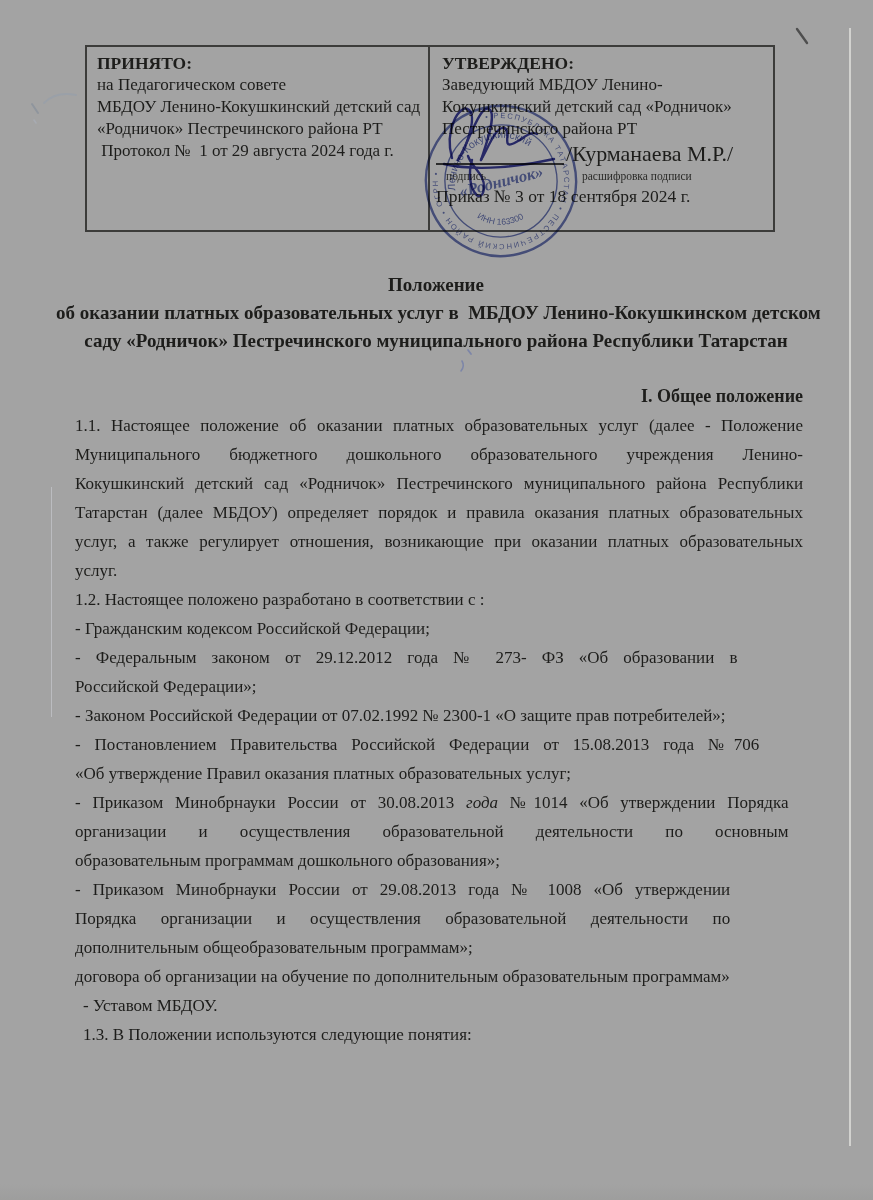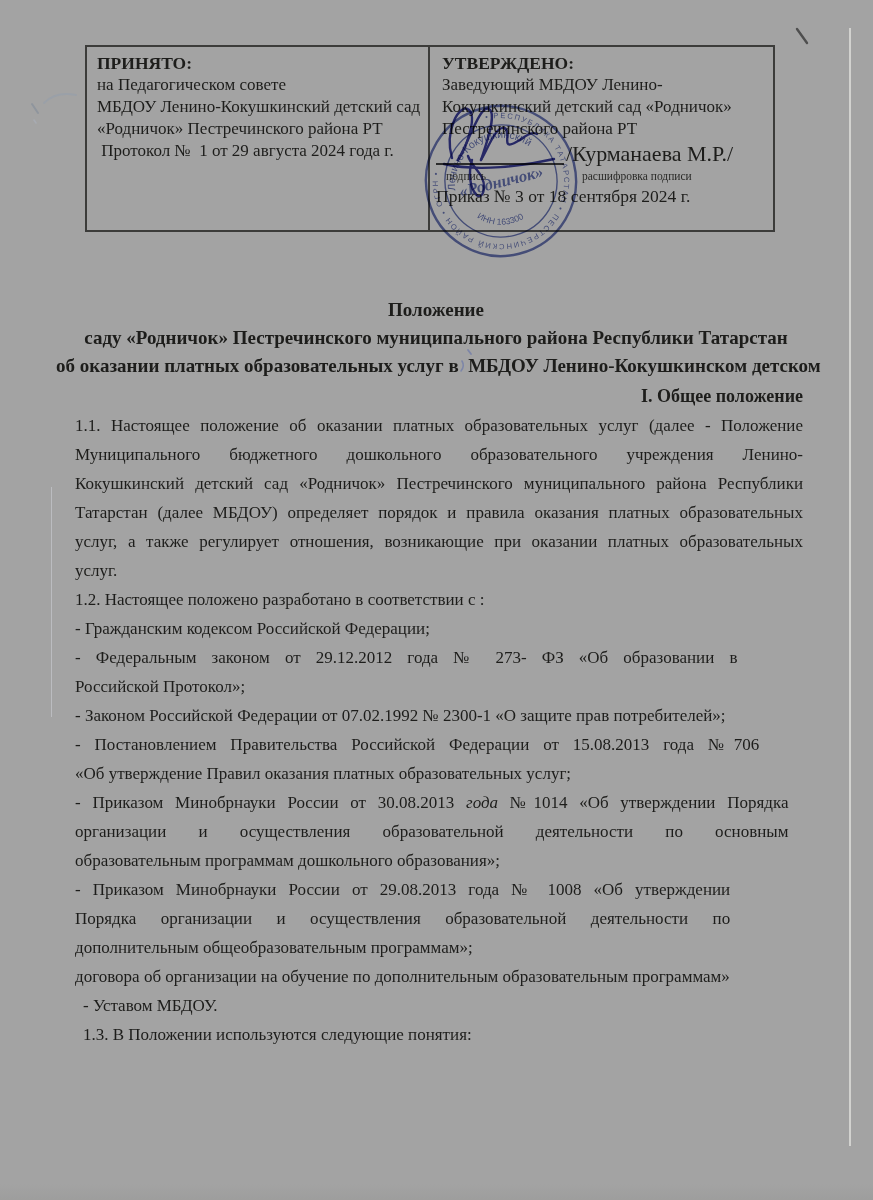--- a/index.html
+++ b/index.html
@@ -37,21 +37,21 @@
   .lab-sign{left:16px;}
   .lab-trans{left:152px;}
   .order-line{position:absolute;left:6px;top:138px;font-size:17.5px;white-space:pre;}
   
   .stamp{position:absolute;left:421px;top:101px;width:160px;height:160px;
     transform:rotate(-14deg);opacity:.82;mix-blend-mode:multiply;z-index:3;}
   .signature{position:absolute;left:438px;top:96px;z-index:4;mix-blend-mode:multiply;}
   
   .doc-title{
     position:absolute;left:56px;top:271px;width:760px;
-    text-align:center;font-weight:bold;font-size:19px;line-height:28px;margin-top:25px;
+    text-align:center;font-weight:bold;font-size:19px;line-height:28px;
   }
   .doc-title .t-line{white-space:pre;}
   
   .body-text{position:absolute;left:75px;top:382px;width:728px;font-size:17px;}
   .section-heading{
     text-align:right;font-weight:bold;font-size:18px;height:29px;line-height:29px;white-space:pre;
   }
   .bline{height:29px;line-height:29px;white-space:pre;}
   .bline.just{white-space:normal;text-align:justify;text-align-last:justify;}
 </style>
@@ -129,37 +129,37 @@
       <path d="M14 62 C 6 34, 22 6, 31 14 C 40 22, 26 56, 20 64"></path>
       <path d="M20 64 C 30 48, 42 8, 51 13 C 60 18, 46 54, 43 64"></path>
       <path d="M43 64 C 50 52, 58 30, 66 32 C 74 34, 64 52, 74 48 C 84 44, 92 34, 99 38"></path>
       <path d="M34 64 C 26 92, 44 112, 46 92 C 47 78, 34 72, 30 60"></path>
       <path d="M6 68 C 40 76, 86 70, 116 63"></path>
     </g>
   </svg>
 
   <div class="doc-title" id="doc-title">
       <div class="t-line">Положение</div>
+      <div class="t-line">об оказании платных образовательных услуг в  МБДОУ Ленино-Кокушкинском детском</div>
       <div class="t-line">саду «Родничок» Пестречинского муниципального района Республики Татарстан</div>
-      <div class="t-line">об оказании платных образовательных услуг в  МБДОУ Ленино-Кокушкинском детском</div>
     </div>
 
   <div class="body-text">
     <div class="section-heading">I. Общее положение</div>
     <div id="body-lines">
         <div class="bline just" style="width: 100%;"><span>1.1. Настоящее положение об оказании платных образовательных услуг (далее - Положение</span></div>
         <div class="bline just" style="width: 100%;"><span>Муниципального бюджетного дошкольного образовательного учреждения Ленино-</span></div>
         <div class="bline just" style="width: 100%;"><span>Кокушкинский детский сад «Родничок» Пестречинского муниципального района Республики</span></div>
         <div class="bline just" style="width: 100%;"><span>Татарстан (далее МБДОУ) определяет порядок и правила оказания платных образовательных</span></div>
         <div class="bline just" style="width: 100%;"><span>услуг, а также регулирует отношения, возникающие при оказании платных образовательных</span></div>
         <div class="bline"><span>услуг.</span></div>
         <div class="bline"><span>1.2. Настоящее положено разработано в соответствии с :</span></div>
         <div class="bline"><span>- Гражданским кодексом Российской Федерации;</span></div>
         <div class="bline just" style="width: 91%;"><span>- Федеральным законом от 29.12.2012 года № 273- ФЗ «Об образовании в</span></div>
-        <div class="bline"><span>Российской Протокол»;</span></div>
+        <div class="bline"><span>Российской Федерации»;</span></div>
         <div class="bline"><span>- Законом Российской Федерации от 07.02.1992 № 2300-1 «О защите прав потребителей»;</span></div>
         <div class="bline just" style="width: 94%;"><span>- Постановлением Правительства Российской Федерации от 15.08.2013 года №706</span></div>
         <div class="bline"><span>«Об утверждение Правил оказания платных образовательных услуг;</span></div>
         <div class="bline just" style="width: 98%;"><span>- Приказом Минобрнауки России от 30.08.2013 </span><i>года</i><span> №1014 «Об утверждении Порядка</span></div>
         <div class="bline just" style="width: 98%;"><span>организации и осуществления образовательной деятельности по основным</span></div>
         <div class="bline"><span>образовательным программам дошкольного образования»;</span></div>
         <div class="bline just" style="width: 90%;"><span>- Приказом Минобрнауки России от 29.08.2013 года № 1008 «Об утверждении</span></div>
         <div class="bline just" style="width: 90%;"><span>Порядка организации и осуществления образовательной деятельности по</span></div>
         <div class="bline"><span>дополнительным общеобразовательным программам»;</span></div>
         <div class="bline"><span>договора об организации на обучение по дополнительным образовательным программам»</span></div>

